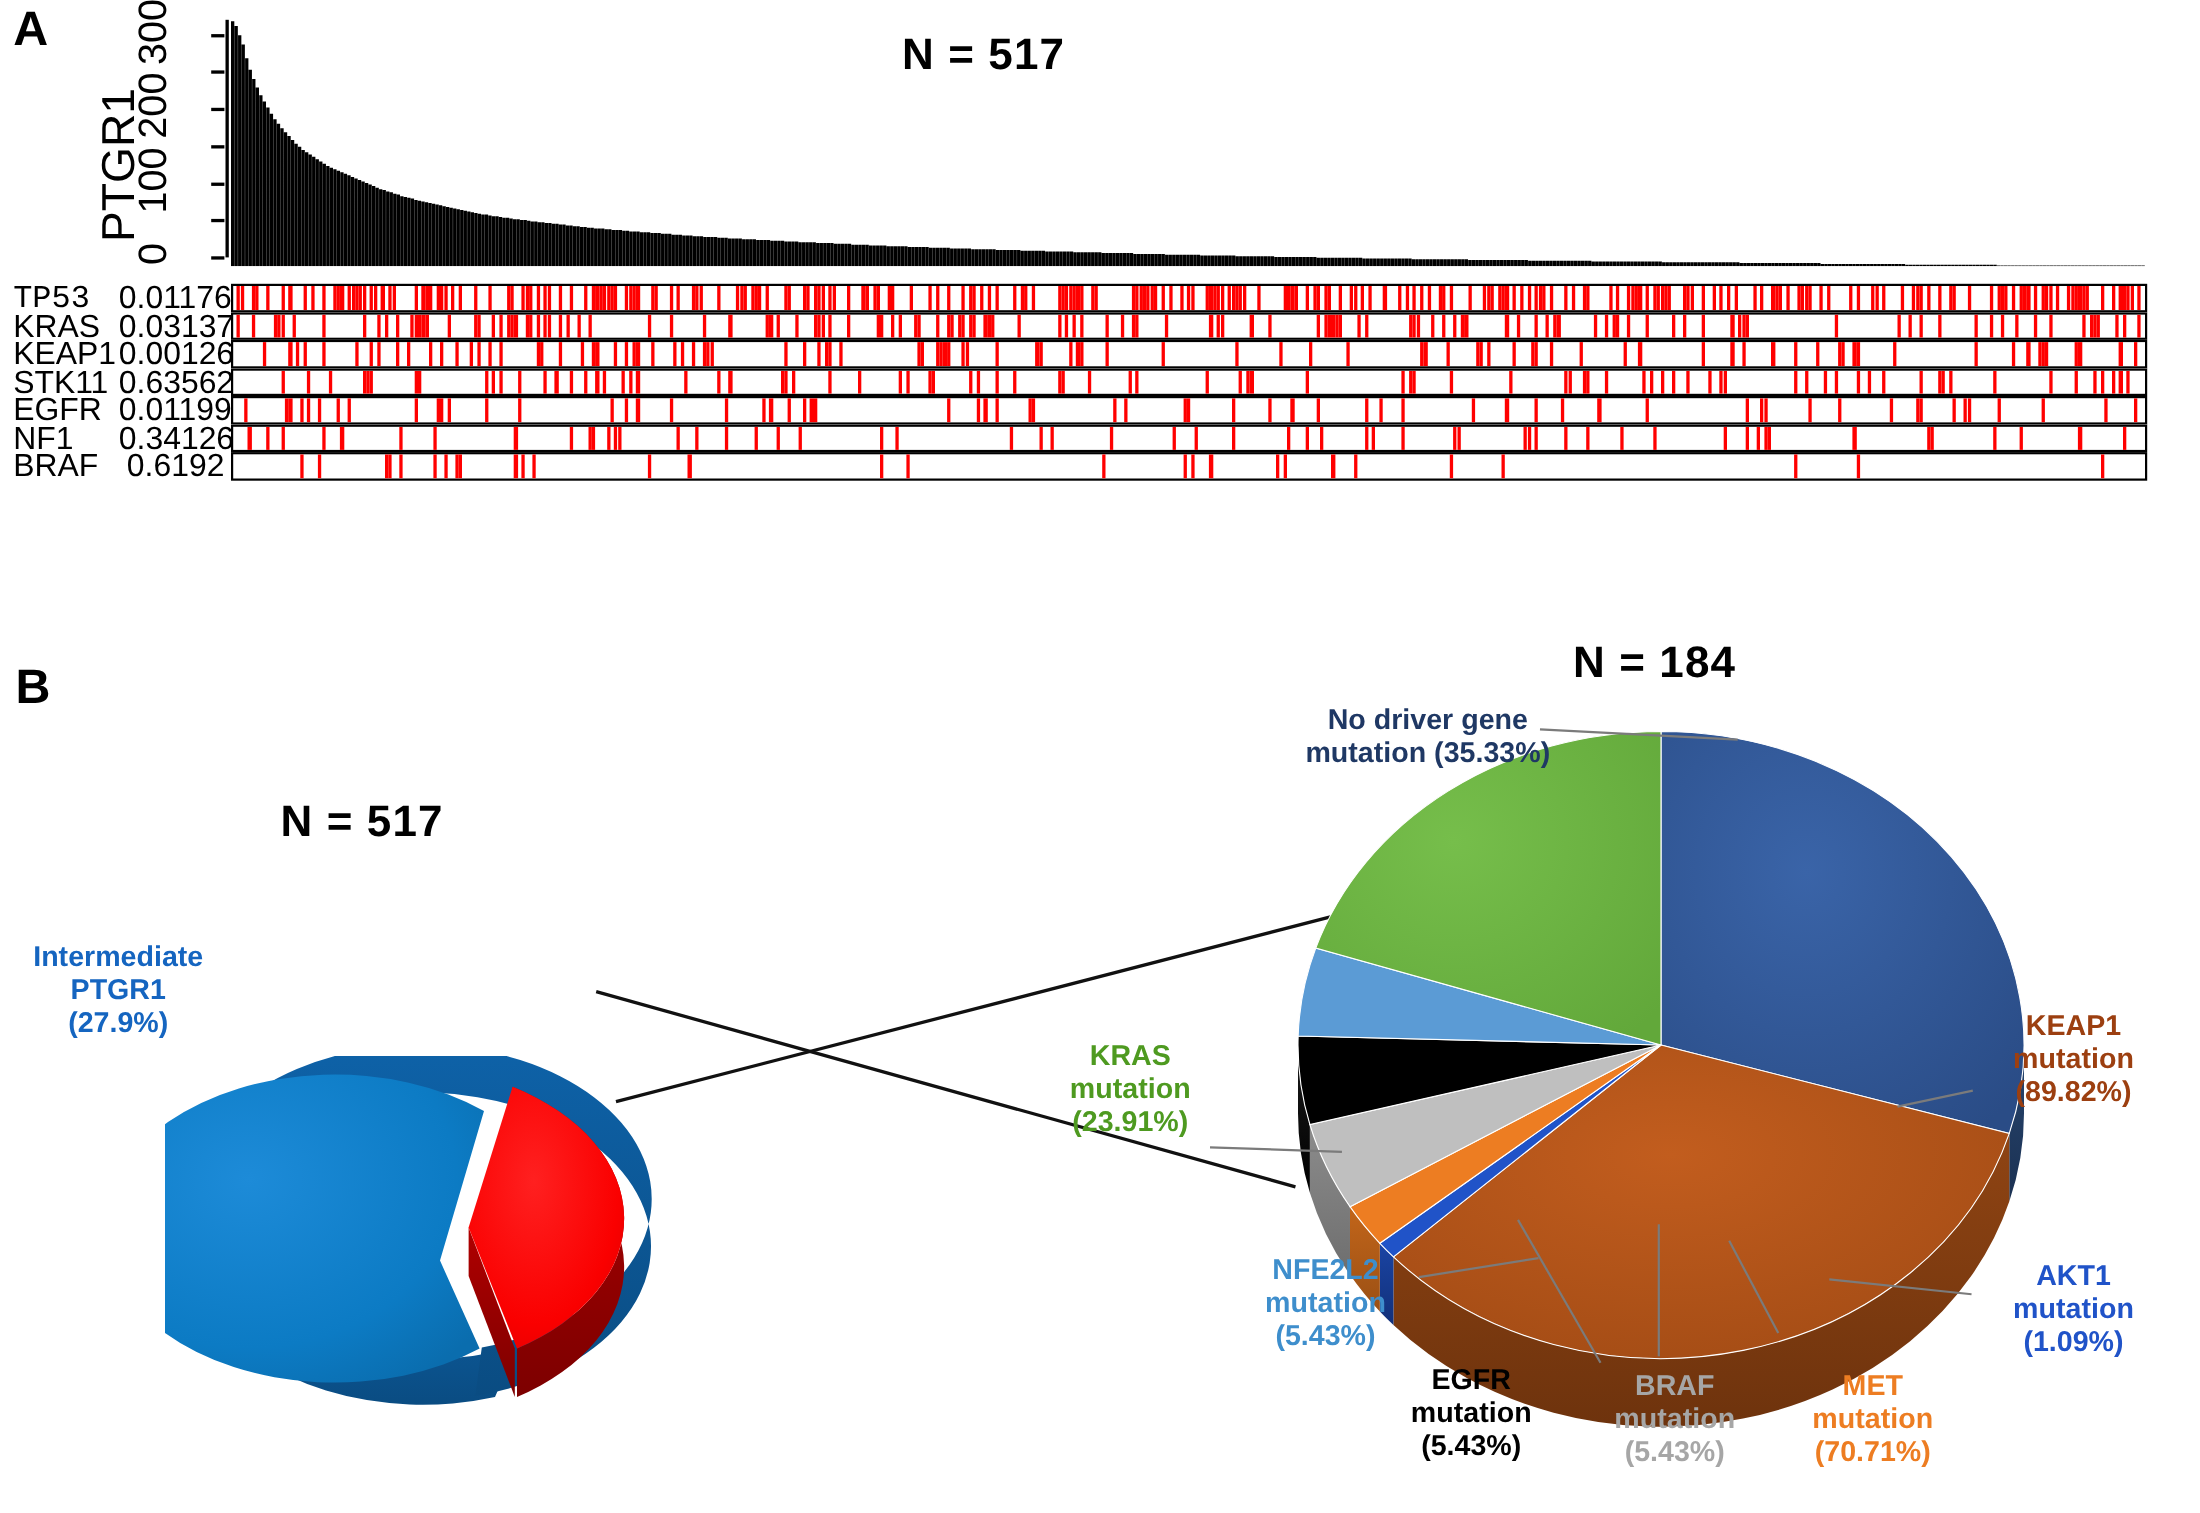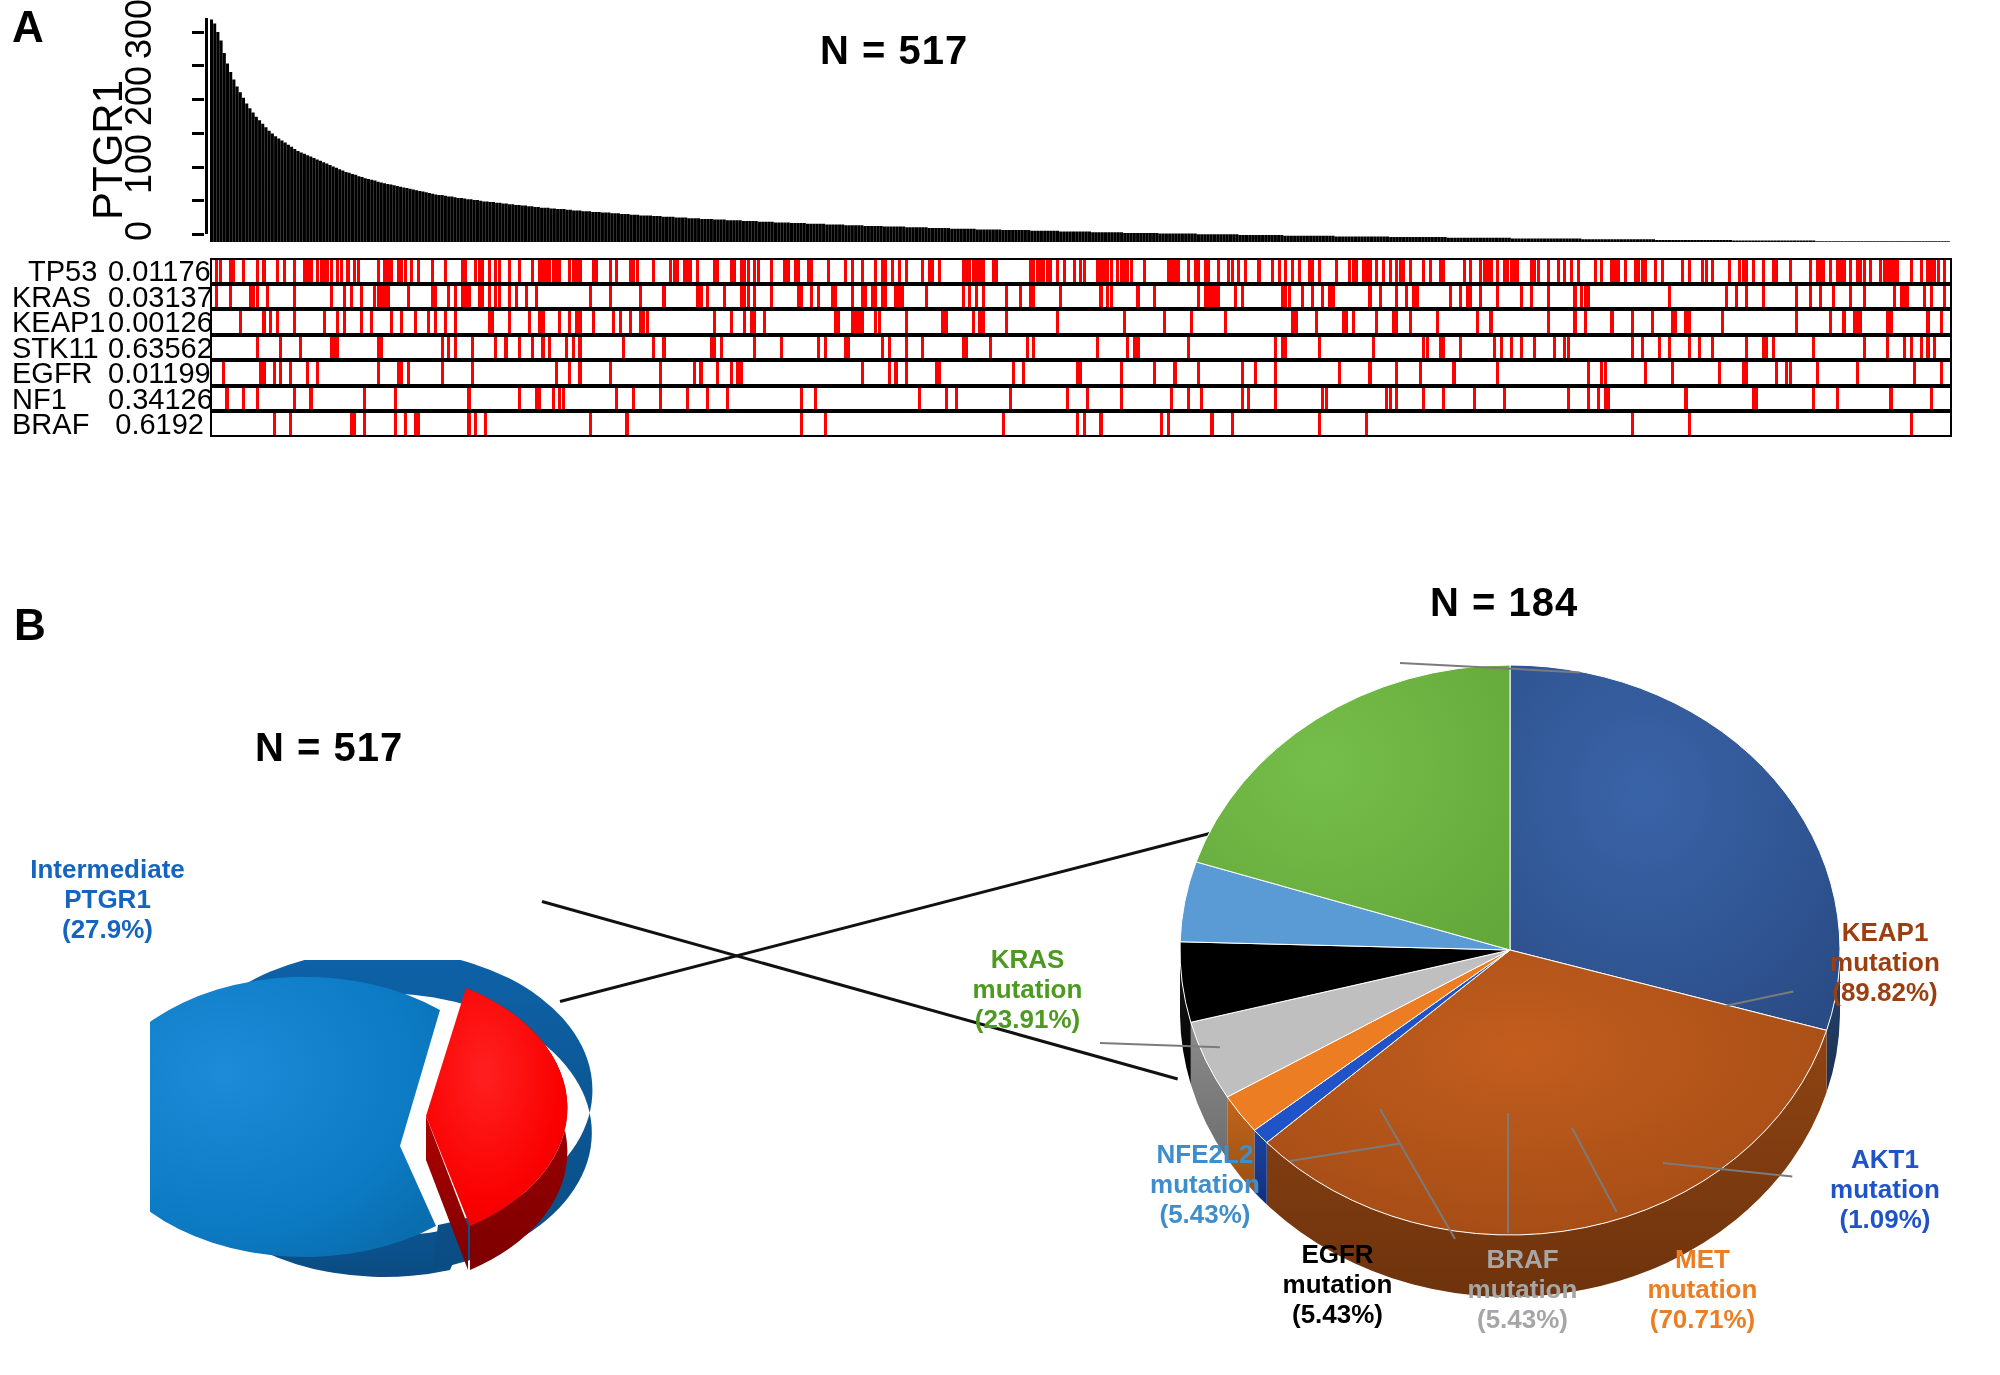--- a/index.html
+++ b/index.html
@@ -302,21 +302,21 @@
         <div class="mutmark" style="left: 1680.85px; width: 3.09px; background: rgb(255, 0, 0);"></div>
         <div class="mutmark" style="left: 1684.21px; width: 3.09px; background: rgb(255, 0, 0);"></div>
         <div class="mutmark" style="left: 1697.66px; width: 3.09px; background: rgb(255, 0, 0);"></div>
         <div class="mutmark" style="left: 1707.74px; width: 3.09px; background: rgb(255, 0, 0);"></div>
         <div class="mutmark" style="left: 1714.47px; width: 3.09px; background: rgb(255, 0, 0);"></div>
         <div class="mutmark" style="left: 1717.83px; width: 3.09px; background: rgb(255, 0, 0);"></div>
         <div class="mutmark" style="left: 1721.19px; width: 3.09px; background: rgb(255, 0, 0);"></div>
         <div class="mutmark" style="left: 1724.55px; width: 3.09px; background: rgb(255, 0, 0);"></div>
         <div class="mutmark" style="left: 1731.28px; width: 3.09px; background: rgb(255, 0, 0);"></div>
       </div>
-      <div class="genelabel" style="left: 28px; top: 255px;">TP53</div>
+      <div class="genelabel" style="left: 12px; top: 255px; font-family: Liberation Mono, monospace;">TP53</div>
       <div class="genepval" style="left: 108px; top: 255px; width: 96px; text-align: right;">0.01176</div>
       <div class="generow" style="left: 210px; top: 283.5px; width: 1742px; height: 25.5px;">
         <div class="mutmark" style="left: 3.36px; width: 3.09px; background: rgb(255, 0, 0);"></div>
         <div class="mutmark" style="left: 16.81px; width: 3.09px; background: rgb(255, 0, 0);"></div>
         <div class="mutmark" style="left: 36.98px; width: 3.09px; background: rgb(255, 0, 0);"></div>
         <div class="mutmark" style="left: 40.34px; width: 3.09px; background: rgb(255, 0, 0);"></div>
         <div class="mutmark" style="left: 43.7px; width: 3.09px; background: rgb(255, 0, 0);"></div>
         <div class="mutmark" style="left: 53.79px; width: 3.09px; background: rgb(255, 0, 0);"></div>
         <div class="mutmark" style="left: 80.68px; width: 3.09px; background: rgb(255, 0, 0);"></div>
         <div class="mutmark" style="left: 117.66px; width: 3.09px; background: rgb(255, 0, 0);"></div>
@@ -903,20 +903,24 @@
         <path d="M 420 320 L 736.6060178985346 400.3721615231634 A 330 285 0 0 1 176.76032434696634 512.6014819331795 Z" fill="url(#brownT)" stroke="#ffffff" stroke-width="1"></path>
         <path d="M 420 320 L 176.76032434696634 512.6014819331795 A 330 285 0 0 1 164.39161228913173 500.2588308928912 Z" fill="#2053C8" stroke="#ffffff" stroke-width="1"></path>
         <path d="M 420 320 L 164.39161228913173 500.2588308928912 A 330 285 0 0 1 137.2648832909972 466.97267564128265 Z" fill="#ED7D22" stroke="#ffffff" stroke-width="1"></path>
         <path d="M 420 320 L 137.2648832909972 466.97267564128265 A 330 285 0 0 1 100.79269519712028 392.2915564142096 Z" fill="#BFBFBF" stroke="#ffffff" stroke-width="1"></path>
         <path d="M 420 320 L 100.79269519712028 392.2915564142096 A 330 285 0 0 1 90.13783738064711 311.7635315551813 Z" fill="#000000" stroke="#ffffff" stroke-width="1"></path>
         <path d="M 420 320 L 90.13783738064711 311.7635315551813 A 330 285 0 0 1 106.16206951677214 231.9016682249145 Z" fill="#5B9BD5" stroke="#ffffff" stroke-width="1"></path>
         <path d="M 420 320 L 106.16206951677214 231.9016682249145 A 330 285 0 0 1 419.99999999999994 35 Z" fill="url(#greenT)" stroke="#ffffff" stroke-width="1"></path>
       </g>
   </svg>
 
+  <div class="pielabel" style="left:1148px;top:40px;width:300px;color:#1F3864;text-align:center;">
+    <div>No driver gene</div>
+    <div>mutation (35.33%)</div>
+  </div>
 
   <div class="pielabel" style="left:1790px;top:318px;width:190px;color:#9C3F10;">
     <div>KEAP1</div>
     <div>mutation</div>
     <div>(89.82%)</div>
   </div>
 
   <div class="pielabel" style="left:1800px;top:545px;width:170px;color:#2053C8;">
     <div>AKT1</div>
     <div>mutation</div>

